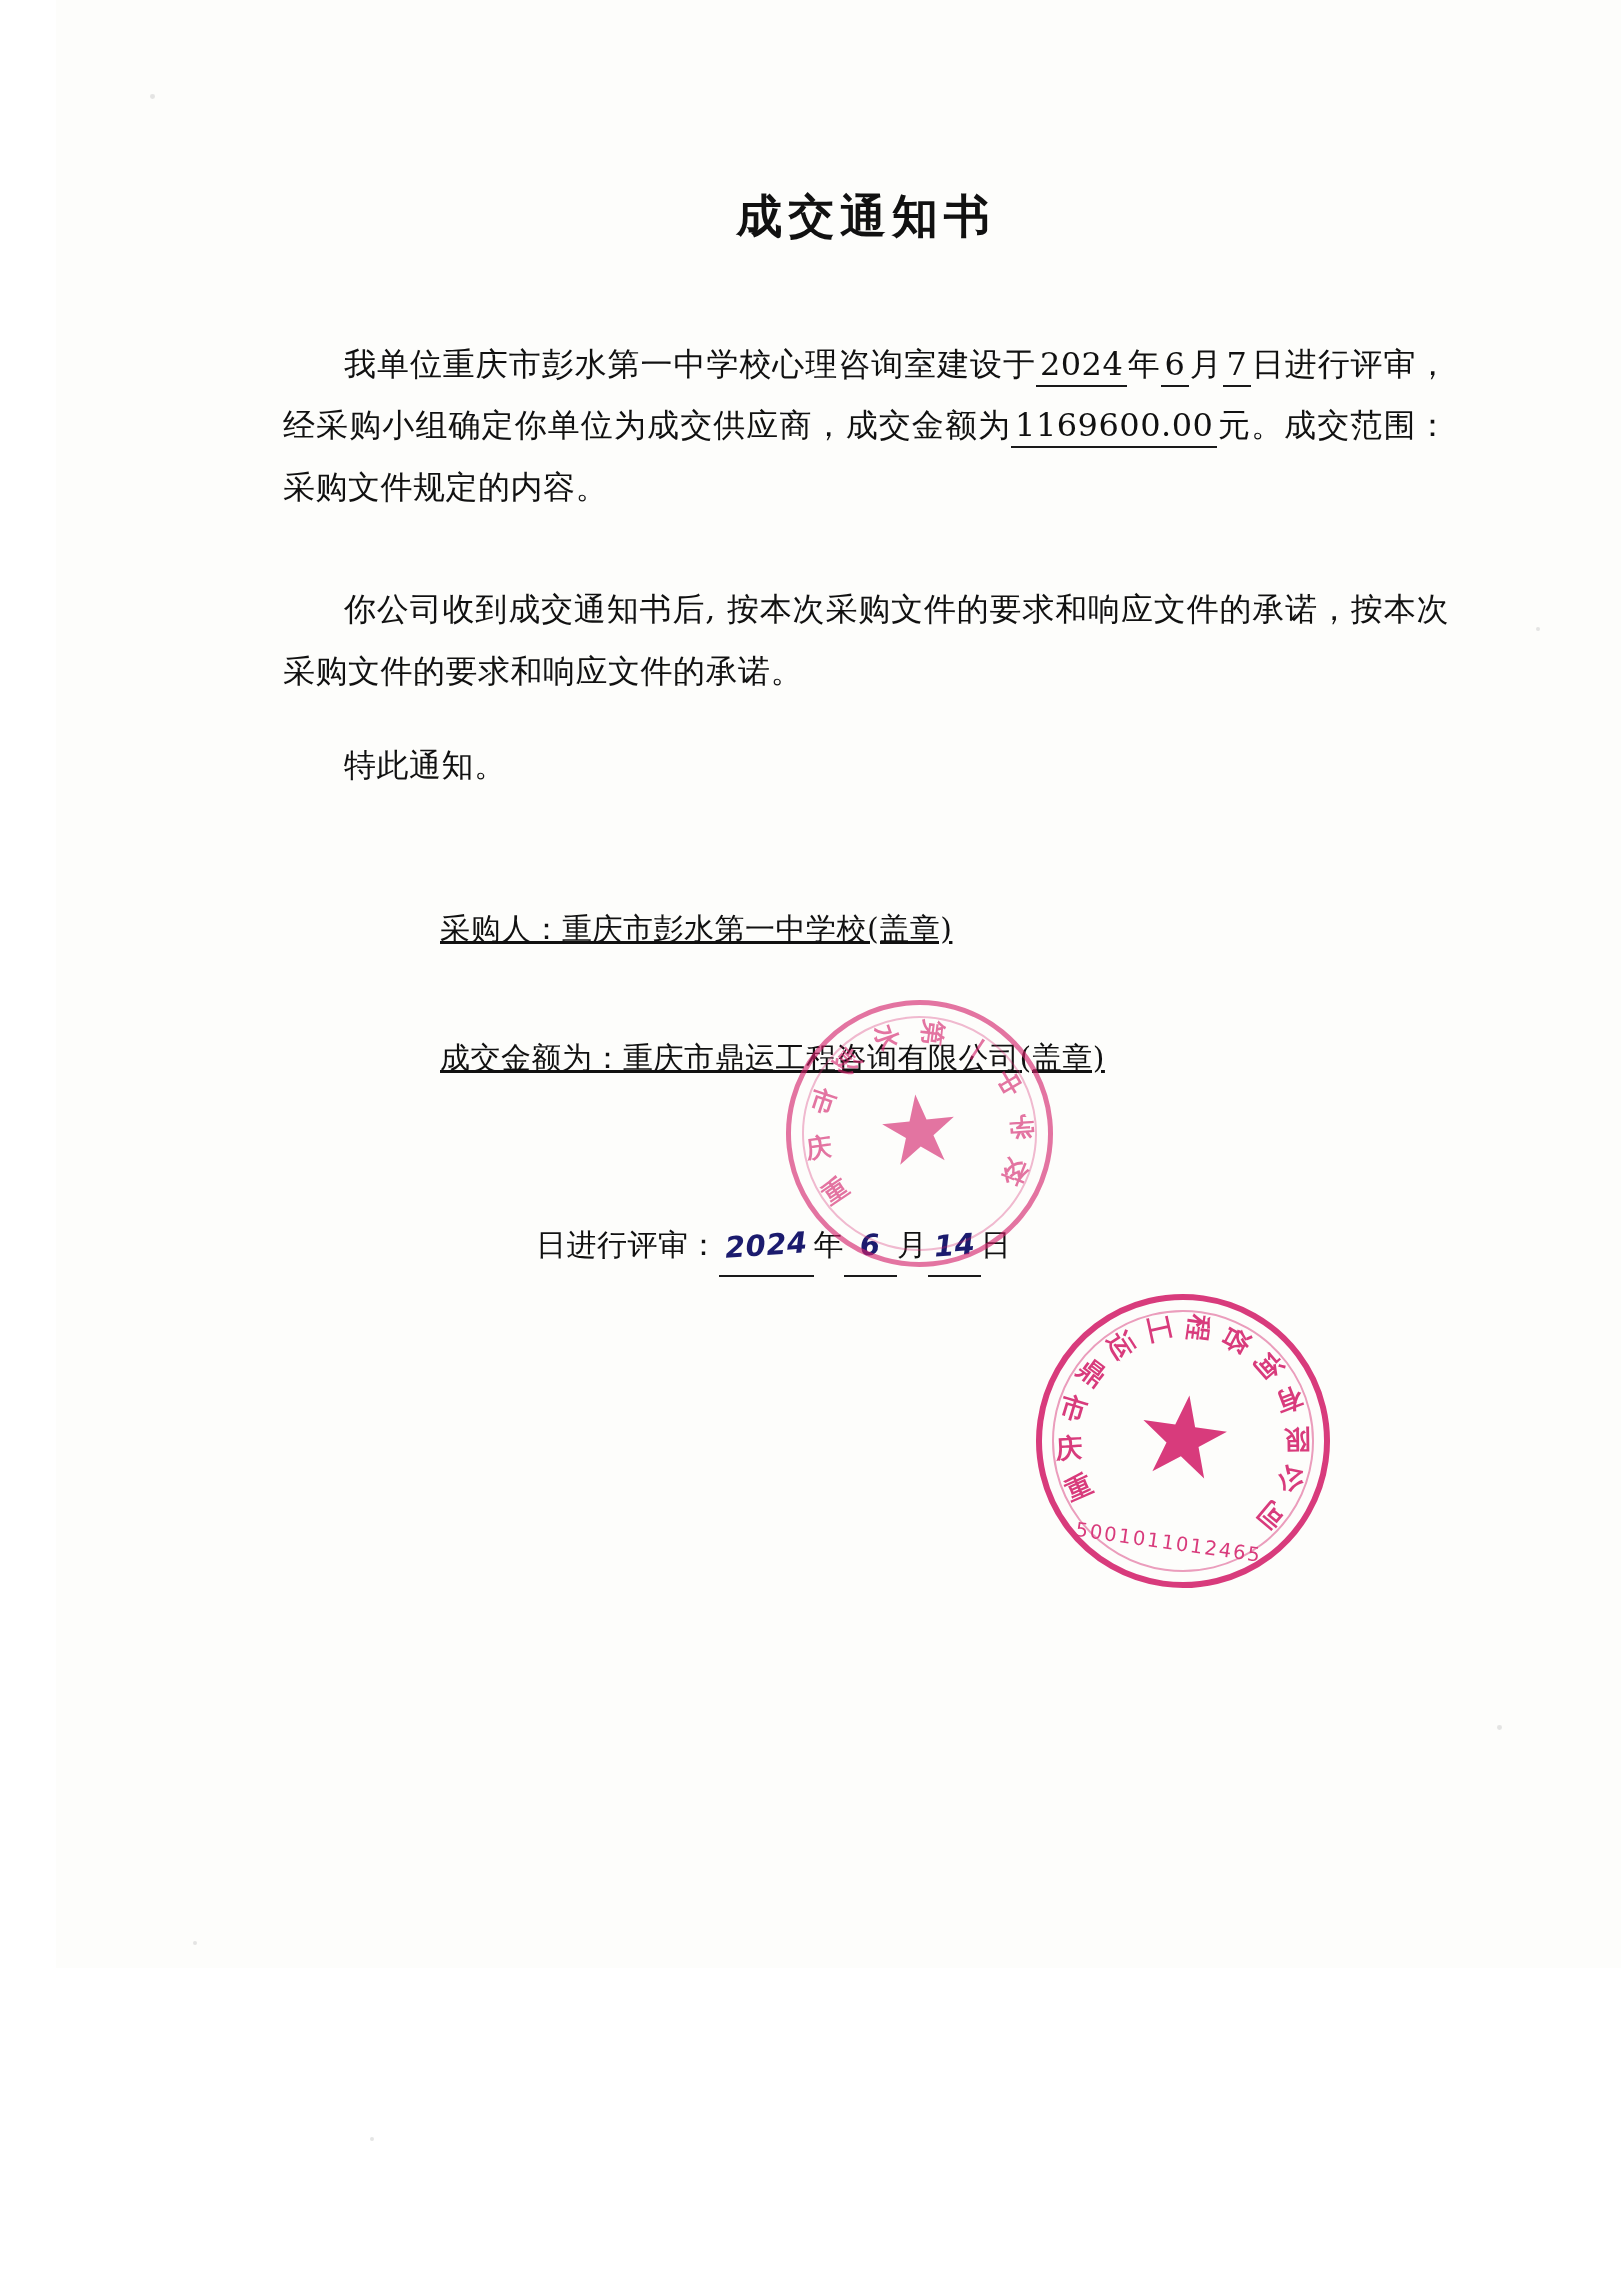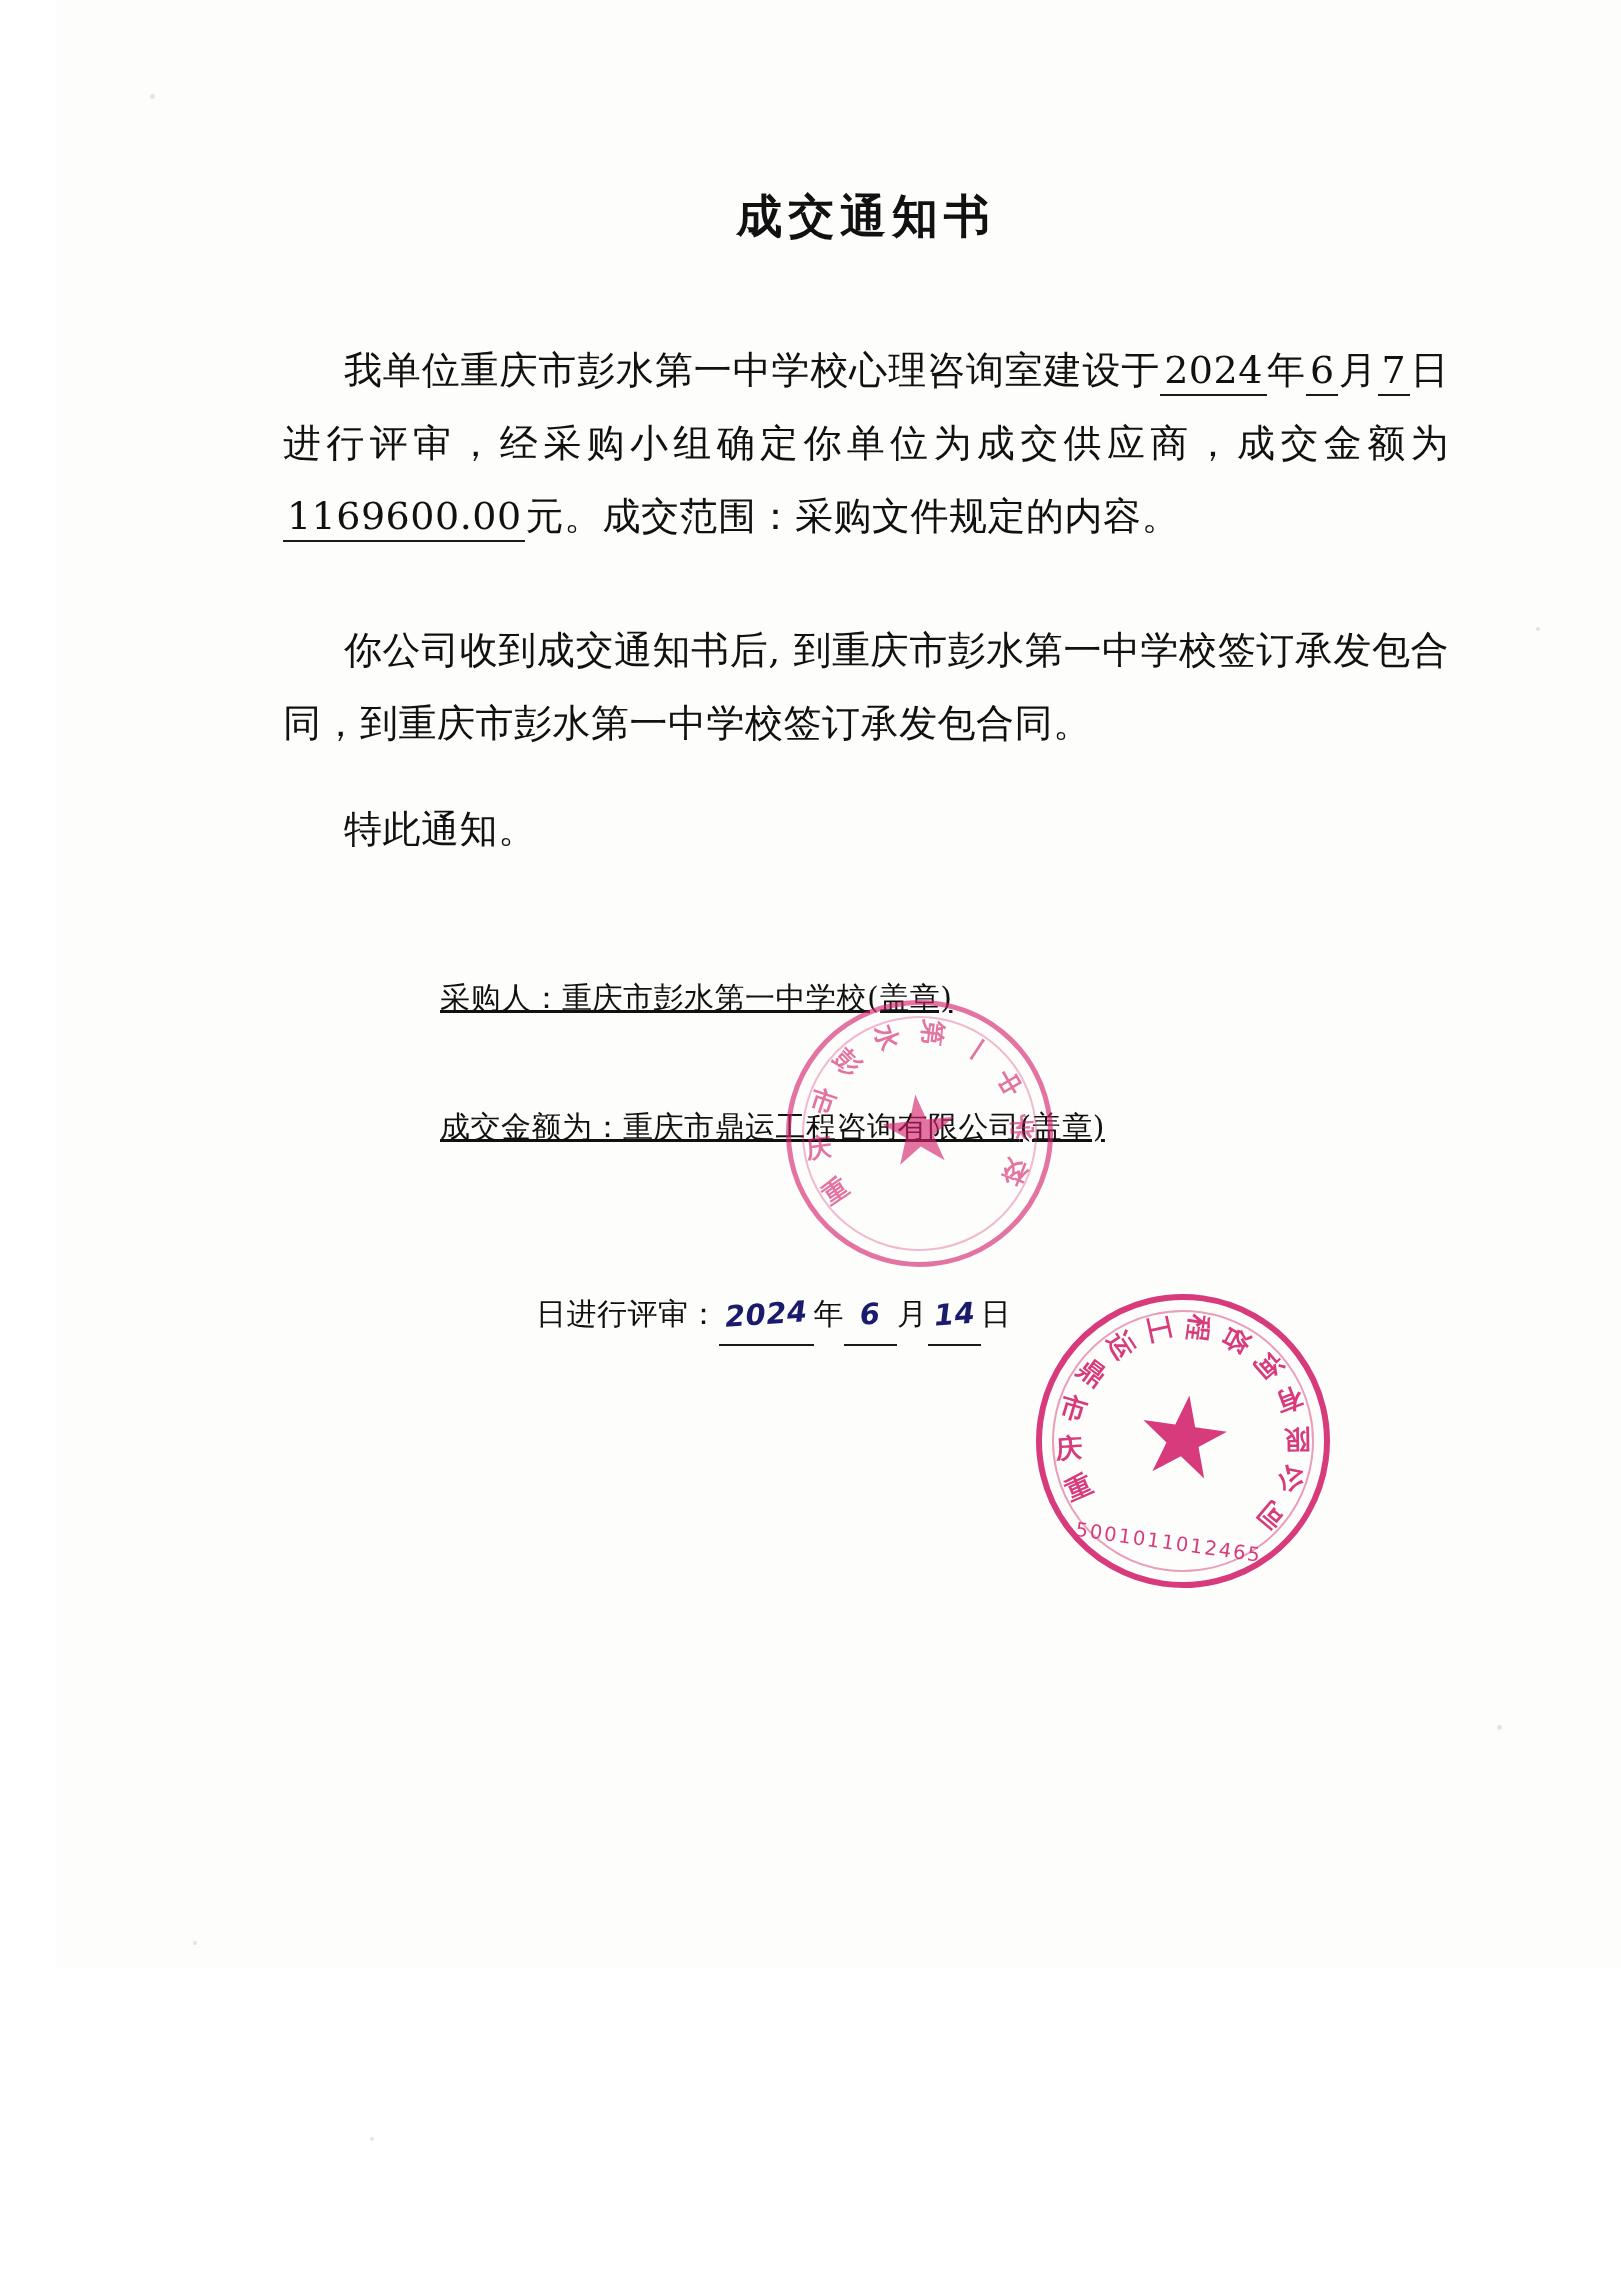--- a/index.html
+++ b/index.html
@@ -55,21 +55,21 @@
     font-size: 31px;
     font-weight: bold;
     letter-spacing: 1px;
     border-bottom: 2px solid #1a1a1a;
     display: inline-block;
     padding-bottom: 2.9px;
     margin-bottom: 33px;
   }
 
   p.body-text {
-    font-size: 38px;
+    font-size: 32px;
     line-height: 1.92;
     margin: 0 0 0 0;
     text-align: justify;
     letter-spacing: 0.5px;
   }
   p.indent { text-indent: 61px; }
 
   .u {
     border-bottom: 2px solid #1a1a1a;
     padding: 0 3.9px 2px 3.9px;
@@ -208,21 +208,21 @@
 
     <h1 class="doc-title">成交通知书</h1>
 
 
     <p class="body-text indent">
       <span>我单位重庆市彭水第一中学校心理咨询室建设于</span><span class="u">2024</span><span>年</span><span class="u">6</span><span>月</span><span class="u">7</span><span>日进行评审，经采购小组确定你单位为成交供应商，成交金额为</span><span class="u">1169600.00</span><span>元。成交范围：采购文件规定的内容。</span>
     </p>
 
     <div class="spacer-lg"></div>
 
-    <p class="body-text indent">你公司收到成交通知书后, 到重庆市彭水第一中学校签订承发包合同，到重庆市彭水第一中学校签订承发包合同。</p>
+    <p class="body-text indent">你公司收到成交通知书后, 按本次采购文件的要求和响应文件的承诺，按本次采购文件的要求和响应文件的承诺。</p>
 
     <div class="spacer-md"></div>
 
     <p class="body-text indent">特此通知。</p>
 
     <div class="sign-block">
       <div class="sign-line">
         <span>采购人：</span><span>重庆市彭水第一中学校</span><span>(盖章)</span>
       </div>
 

